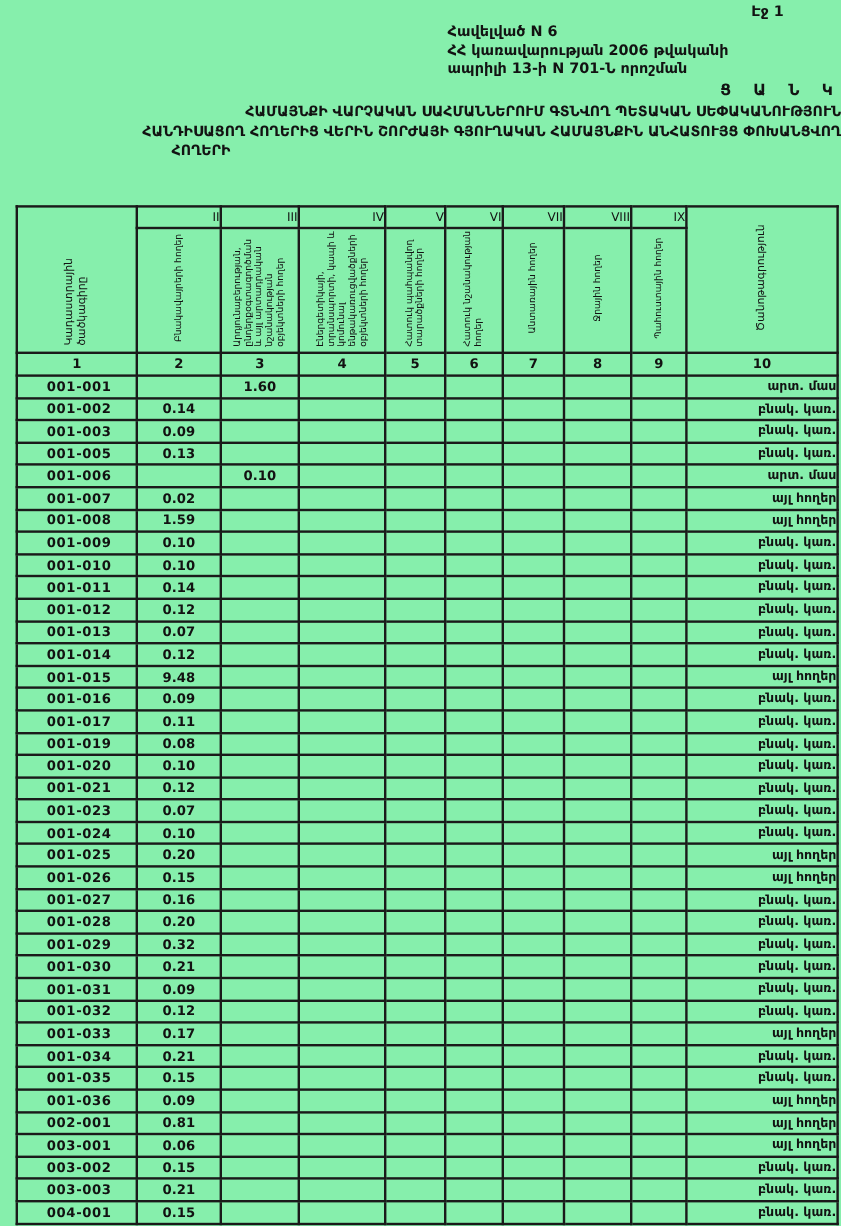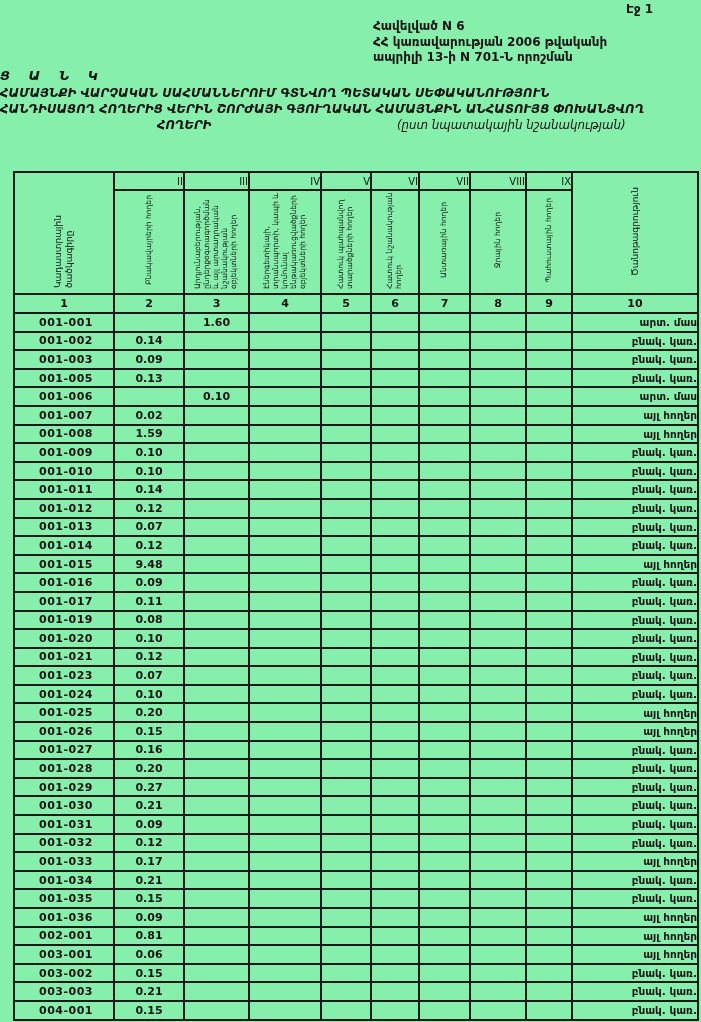--- a/index.html
+++ b/index.html
@@ -13,24 +13,24 @@
   .page-num {
     position:absolute; top:2px; left:626px;
     font-size:12px; font-weight:bold;
   }
   .appendix {
     position:absolute; top:19px; right:38px; width:290px;
     text-align:left; font-size:12px; font-weight:bold; line-height:1.3;
   }
   .title-block {
     position:absolute; top:67px; left:0; width:701px;
-    text-align:left; font-size:11.8px; font-weight:bold; line-height:1.33;font-style:italic;
+    text-align:right; font-size:11.8px; font-weight:bold; line-height:1.33;
   }
   .title-heading { font-size:13px; letter-spacing:7px; margin-bottom:2px; }
-  .title-line4 { position:relative; height:18px; font-weight:bold;margin-left:14px; }
+  .title-line4 { position:relative; height:18px; font-weight:bold; }
   .title-line4 .l4-left  { position:absolute; left:143px; }
   .title-line4 .l4-right { position:absolute; left:383px; font-weight:normal; }
 
   table.land-table {
     position:absolute; top:171px; left:13px;
     width:686px; border-collapse:collapse; table-layout:fixed;
   }
   .land-table th, .land-table td {
     border:2px solid #1a1a1a; padding:0; overflow:hidden;
   }
@@ -64,21 +64,20 @@
     <div>ՀՀ կառավարության 2006 թվականի</div>
     <div>ապրիլի 13-ի N 701-Ն որոշման</div>
   </div>
 
   <div class="title-block">
     <div class="title-heading">Ց Ա Ն Կ</div>
     <div>ՀԱՄԱՅՆՔԻ ՎԱՐՉԱԿԱՆ ՍԱՀՄԱՆՆԵՐՈՒՄ ԳՏՆՎՈՂ ՊԵՏԱԿԱՆ ՍԵՓԱԿԱՆՈՒԹՅՈՒՆ</div>
     <div>ՀԱՆԴԻՍԱՑՈՂ ՀՈՂԵՐԻՑ ՎԵՐԻՆ ՇՈՐԺԱՅԻ ԳՅՈՒՂԱԿԱՆ ՀԱՄԱՅՆՔԻՆ ԱՆՀԱՏՈՒՅՑ ՓՈԽԱՆՑՎՈՂ</div>
     <div class="title-line4">
       <span class="l4-left">ՀՈՂԵՐԻ</span>
-      <span class="l4-right">(ըստ նպատակային նշանակության)</span>
     </div>
   </div>
 
   <table class="land-table">
     <colgroup>
       <col style="width:100px">
         <col style="width:70px">
         <col style="width:65px">
       <col style="width:72px">
         <col style="width:50px">
@@ -440,21 +439,21 @@
           <td class="val"></td>
           <td class="val"></td>
           <td class="val"></td>
           <td class="val"></td>
           <td class="val"></td>
           <td class="val"></td>
           <td class="note">բնակ. կառ.</td>
         </tr>
         <tr>
           <td class="code">001-029</td>
-          <td class="val">0.27</td>
+          <td class="val">0.32</td>
           <td class="val"></td>
           <td class="val"></td>
           <td class="val"></td>
           <td class="val"></td>
           <td class="val"></td>
           <td class="val"></td>
           <td class="val"></td>
           <td class="note">բնակ. կառ.</td>
         </tr>
         <tr>

